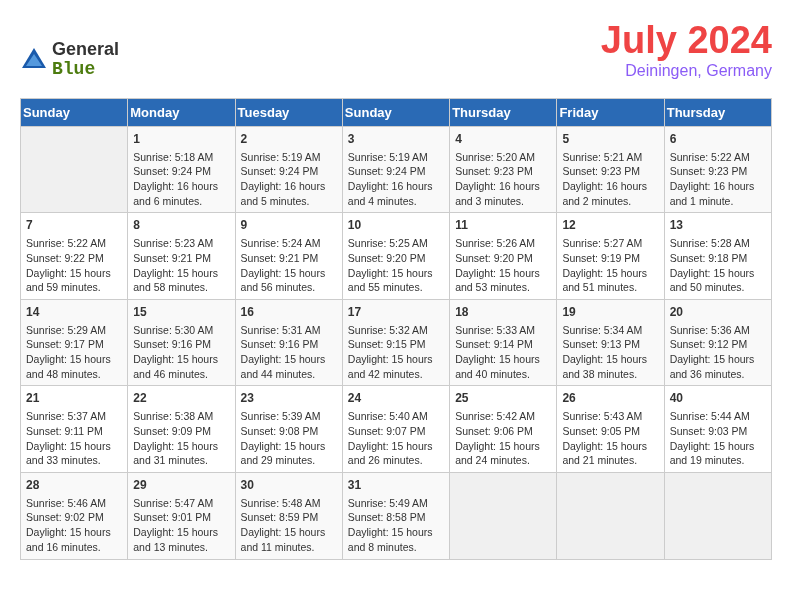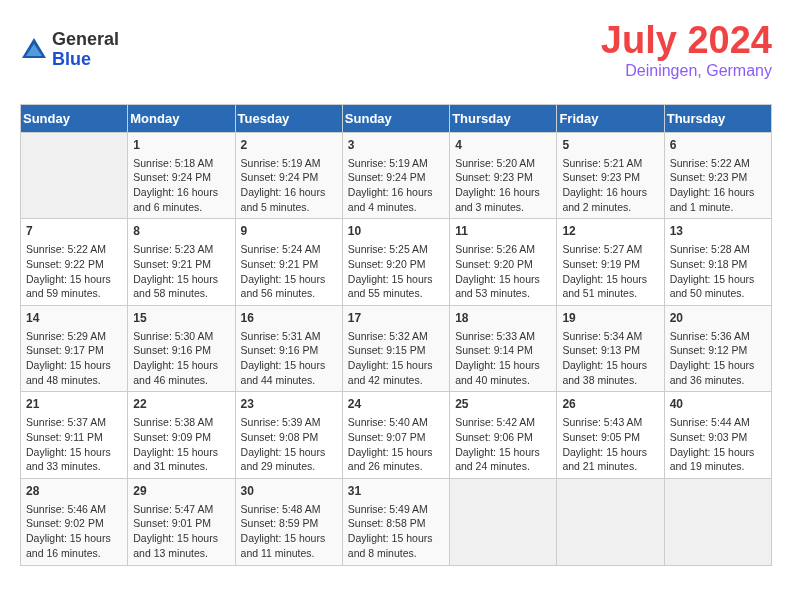--- a/index.html
+++ b/index.html
@@ -6,41 +6,42 @@
     body {
       font-family: Arial, sans-serif;
       background: #fff;
       width: 792px;
       min-height: 612px;
       padding: 20px;
     }
     .header {
       display: flex;
       justify-content: space-between;
-      align-items: center;
-      margin-bottom: 24px;
+      align-items: flex-end;
+      margin-bottom: 18px;
     }
     .logo {
       display: flex;
       align-items: center;
     }
     .logo-text {
       display: flex;
       flex-direction: column;
       line-height: 1.1;
     }
     .logo-general {
       font-size: 18px;
       font-weight: bold;
       color: #333;
     }
     .logo-blue {
       font-size: 18px;
       font-weight: bold;
-      color: #1d4ed8;
+      color: #4d7c0f;
+      font-family: Liberation Mono, monospace;
     }
     .logo-icon {
       width: 28px;
       height: 28px;
       margin-right: 4px;
     }
     .title-area {
       text-align: right;
     }
     .month-title {

